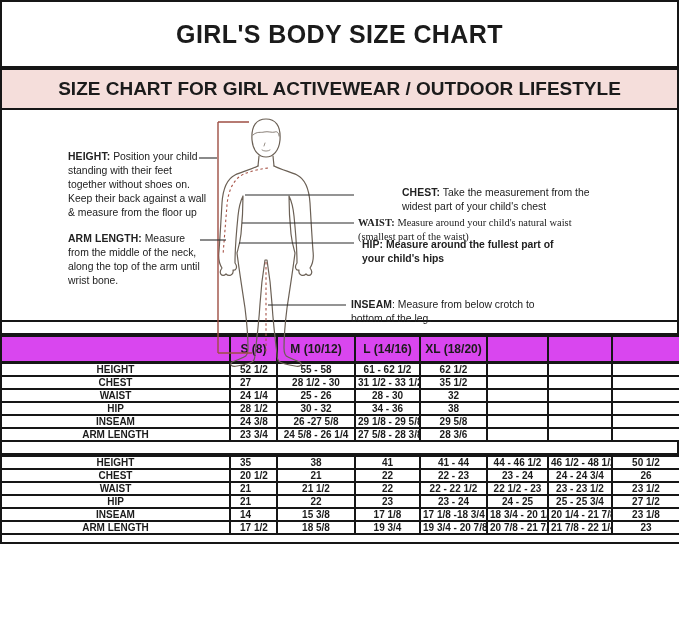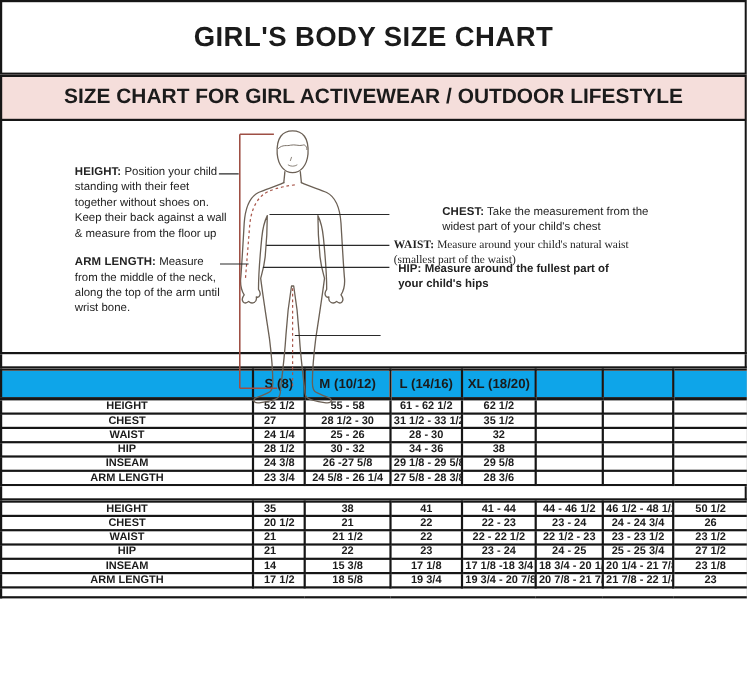--- a/index.html
+++ b/index.html
@@ -47,21 +47,21 @@
     width: 679px; border-collapse: collapse; table-layout: fixed;
     background: #fff;
   }
   table.size-table th, table.size-table td {
     box-sizing: border-box;
     border: 2px solid #161616;
     font-weight: bold; text-align: center;
     overflow: hidden; white-space: nowrap;
   }
   table.size-table th {
-    background: #0ea5e9; font-size: 12px; height: 26px; padding: 2px;
+    background: #d946ef; font-size: 12px; height: 26px; padding: 2px;
     border-bottom-width: 3px;
   }
   table.size-table td { font-size: 10px; height: 13px; padding: 0 2px; }
   table.size-table td.first-size-col { text-align: left; padding-left: 9px; }
   table.size-table td.empty-row-cell { height: 9px; }
 </style>
 </head>
 <body>
 
 <div class="sheet">
@@ -127,20 +127,23 @@
     </div>
     <div class="note" style="left:356px; top:76px; width:205px;margin-left:44px;">
       <b>CHEST:</b><span> Take the measurement from the widest part of your child's chest</span>
     </div>
     <div class="note" style="left:356px; top:106px; width:232px;font-family:Liberation Serif, serif;">
       <b>WAIST:</b><span> Measure around your child's natural waist (smallest part of the waist)</span>
     </div>
     <div class="note" style="left:360px; top:128px; width:200px;font-weight:bold;">
       <b>HIP:</b><span> Measure around the fullest part of your child's hips</span>
     </div>
+    <div class="note" style="left:349px; top:188px; width:210px;">
+      <b>INSEAM</b><span>: Measure from below crotch to bottom of the leg.</span>
+    </div>
   </div>
 
   <div class="gap-strip"></div>
 
   <table class="size-table">
     <colgroup>
       <col style="width:229px">
         <col style="width:47px">
         <col style="width:78px">
         <col style="width:65px">

